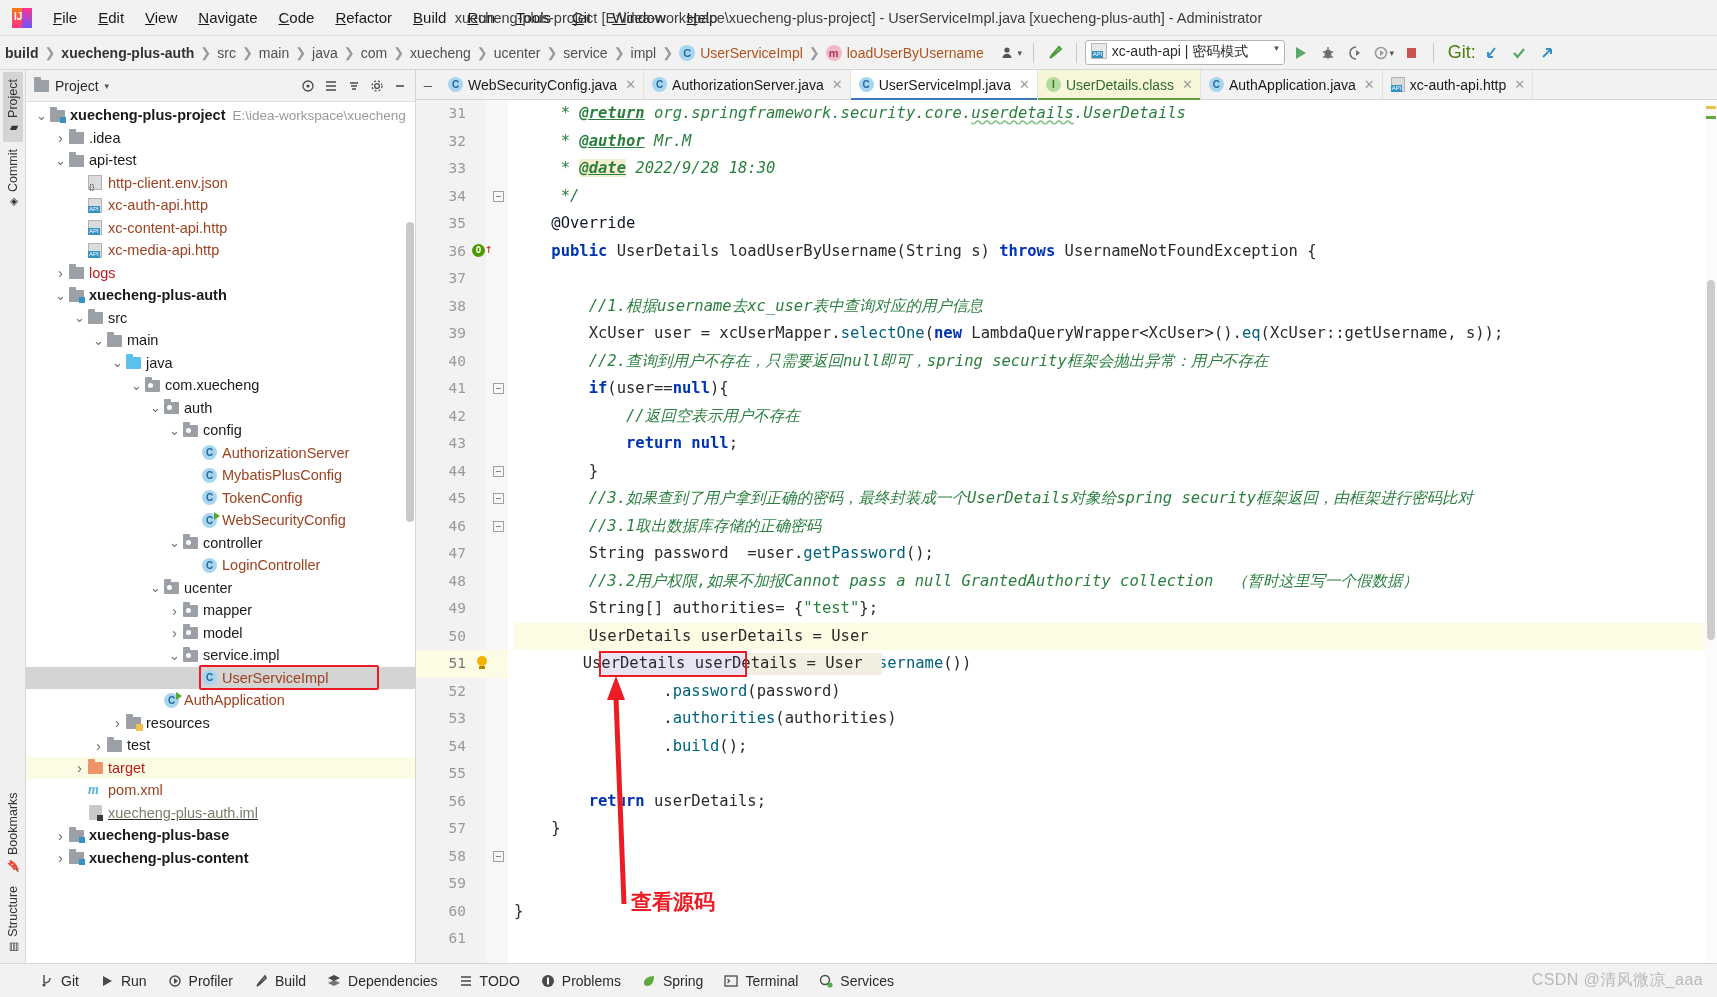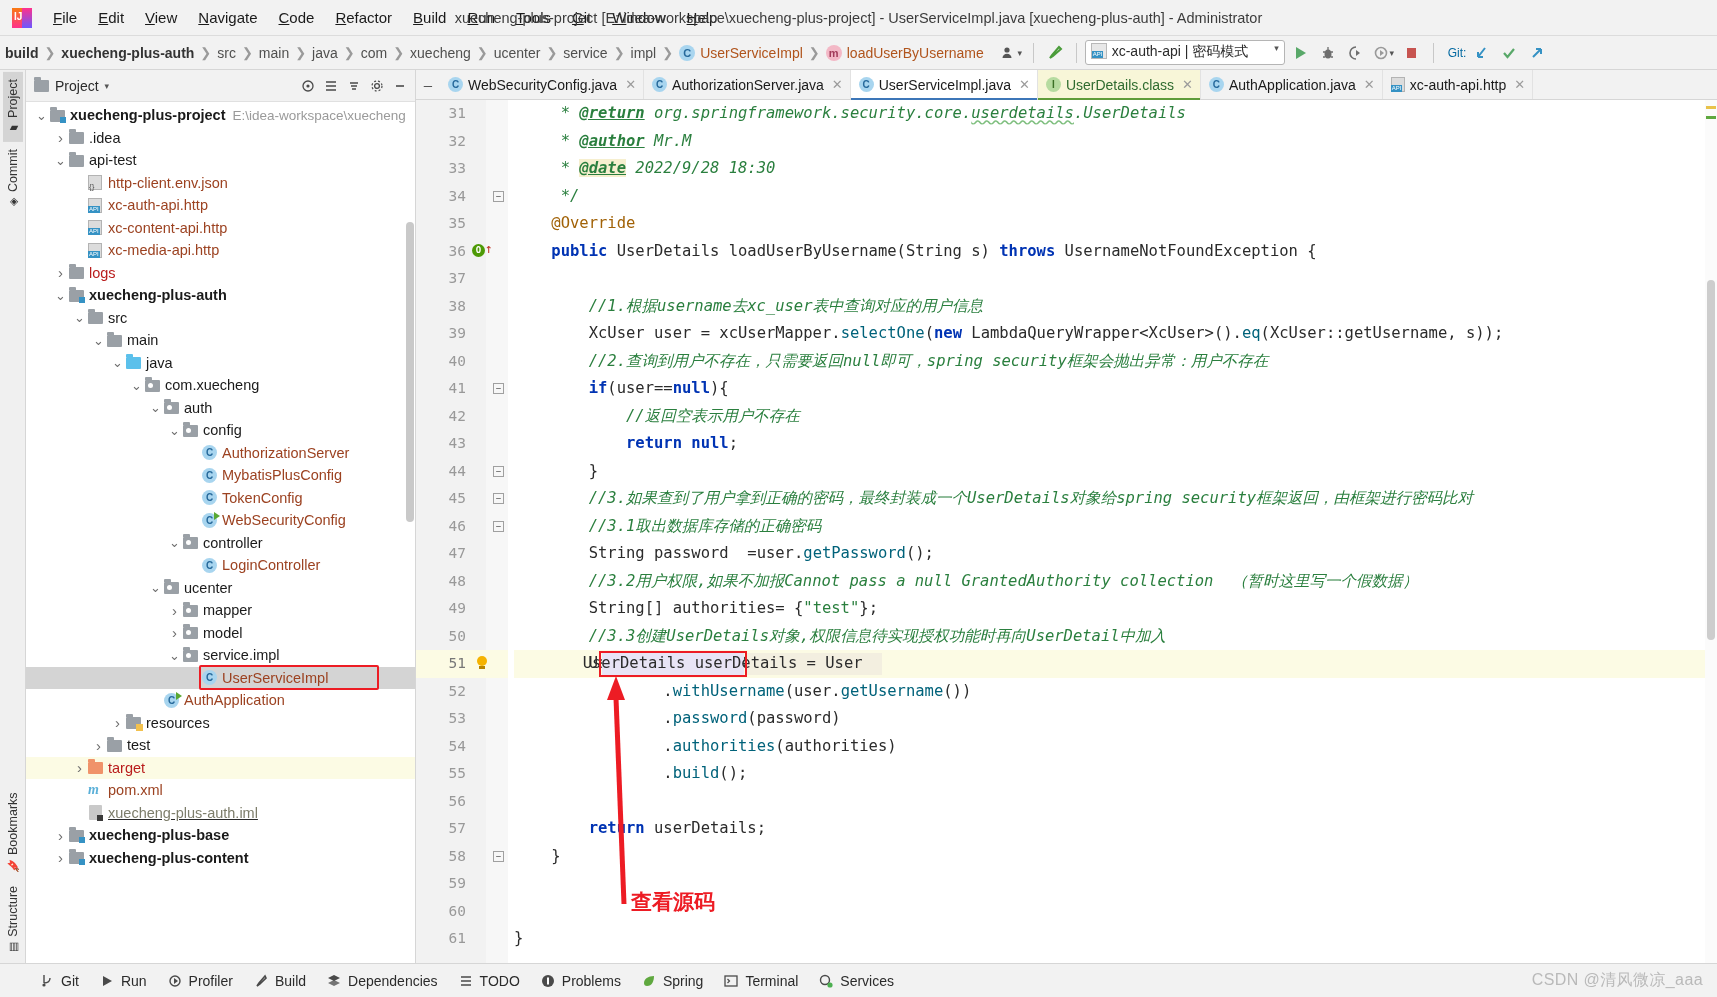--- a/index.html
+++ b/index.html
@@ -65,21 +65,21 @@
     font-size:14px;
   }
   .runcombo .api-ic{
     width:16px;height:16px;background:#e8e8e8;border:1px solid #b9b9b9;position:relative;flex:0 0 16px;
   }
   .runcombo .api-ic:after{
     content:"API";position:absolute;left:0;bottom:0;font-size:6px;background:#3592c4;color:#fff;
     padding:0 1px;line-height:7px;
   }
   .caret{font-size:9px;color:#555;}
-  .git-label{margin-left:6px;font-size:12px;color:#0369a1;}
+  .git-label{margin-left:6px;font-size:18px;color:#4d7c0f;}
 
   
   .body{flex:1 1 auto;display:flex;min-height:0;position:relative;}
 
   
   .leftstrip{
     width:26px;flex:0 0 26px;background:#f0f0f0;border-right:1px solid #d6d6d6;
     display:flex;flex-direction:column;justify-content:space-between;align-items:center;
     padding:2px 0;
   }
@@ -207,21 +207,21 @@
     font-family:"DejaVu Sans Mono", monospace; font-size:15.5px;
   }
   .gline{
     height:27.5px;line-height:27.5px;text-align:right;padding-right:42px;position:relative;
   }
   .gline.cur{background:#fcfbe4;color:#777;}
   
   .kw{color:#0033b3;font-weight:bold;}
   .cmg{color:#2a7f3e;font-style:italic;}
   .str{color:#2a7f3e;}
-  .anno{color:#a16207;margin-top:48px;}
+  .anno{color:#0f172a;margin-top:48px;}
   .meth{color:#00627a;}
   .fld{color:#871094;}
   .jd{color:#2a7f3e;font-style:italic;}
   .jdtag{color:#2a7f3e;font-weight:bold;font-style:italic;text-decoration:underline;}
   .jdhl{background:#f6efcf;}
   .wavy{ text-decoration: underline; text-decoration-style: wavy; text-decoration-color:#7fbf7f; }
 
   .fold-mark{
     position:absolute;right:4px;width:11px;height:11px;border:1px solid #a0a0a0;background:#f7f7f7;
     display:flex;align-items:center;justify-content:center;font-size:9px;color:#555;line-height:1;
@@ -815,21 +815,20 @@
               <div class="line"><span class="cmg">        //2.查询到用户不存在，只需要返回null即可，spring security框架会抛出异常：用户不存在</span></div>
               <div class="line">        <span class="kw">if</span>(user==<span class="kw">null</span>){</div>
               <div class="line"><span class="cmg">            //返回空表示用户不存在</span></div>
               <div class="line">            <span class="kw">return</span> <span class="kw">null</span>;</div>
               <div class="line">        }</div>
               <div class="line"><span class="cmg">        //3.如果查到了用户拿到正确的密码，最终封装成一个UserDetails对象给spring security框架返回，由框架进行密码比对</span></div>
               <div class="line"><span class="cmg">        //3.1取出数据库存储的正确密码</span></div>
               <div class="line">        String password  =user.<span class="meth">getPassword</span>();</div>
               <div class="line"><span class="cmg">        //3.2用户权限,如果不加报Cannot pass a null GrantedAuthority collection  （暂时这里写一个假数据）</span></div>
               <div class="line">        String[] authorities= {<span class="str">"test"</span>};</div>
-              <div class="line"><span class="cmg">        //3.3创建UserDetails对象,权限信息待实现授权功能时再向UserDetail中加入</span></div>
               <div class="line" style="background: rgb(252, 251, 228);">        UserDetails userDetails = User</div>
               <div class="line">                .<span class="meth">withUsername</span>(user.<span class="meth">getUsername</span>())</div>
               <div class="line">                .<span class="meth">password</span>(password)</div>
               <div class="line">                .<span class="meth">authorities</span>(authorities)</div>
               <div class="line">                .<span class="meth">build</span>();</div>
               <div class="line"></div>
               <div class="line">        <span class="kw">return</span> userDetails;</div>
               <div class="line">    }</div>
               <div class="line"></div>
               <div class="line"></div>

